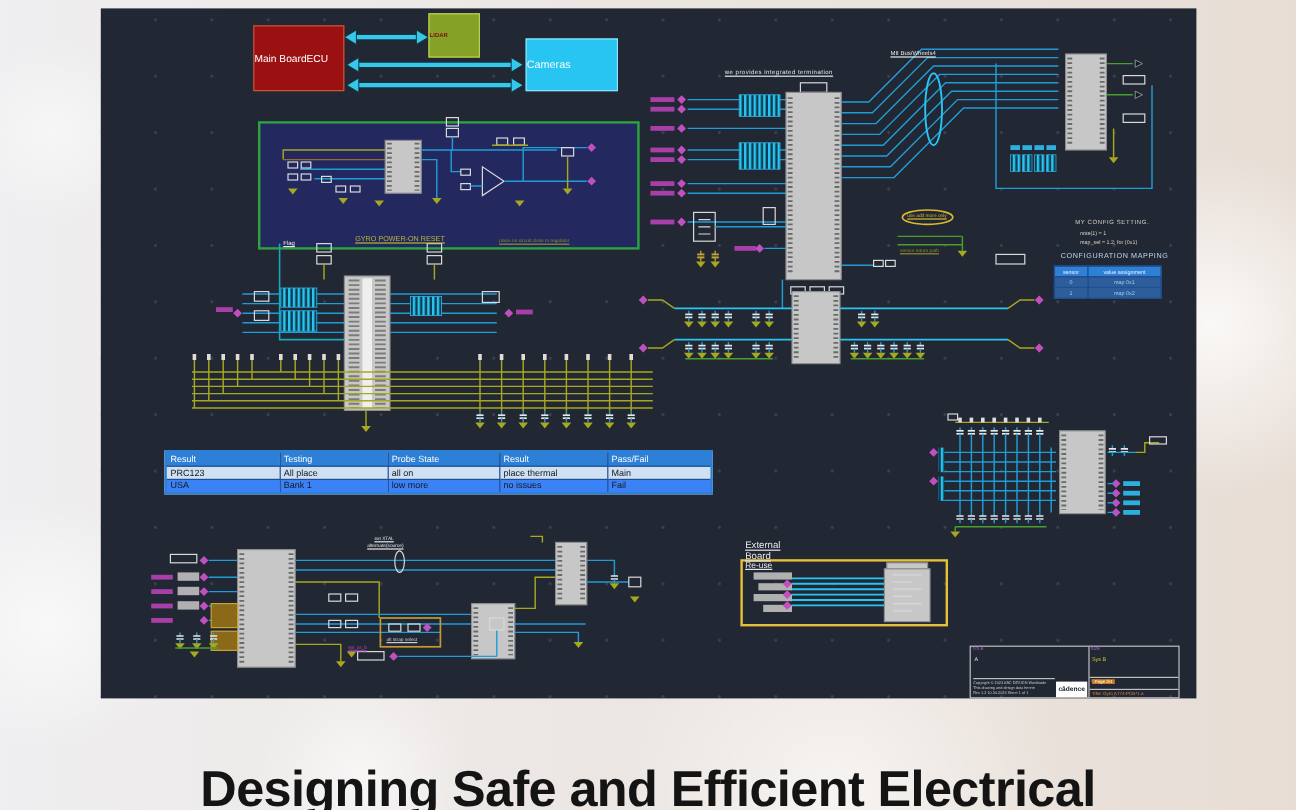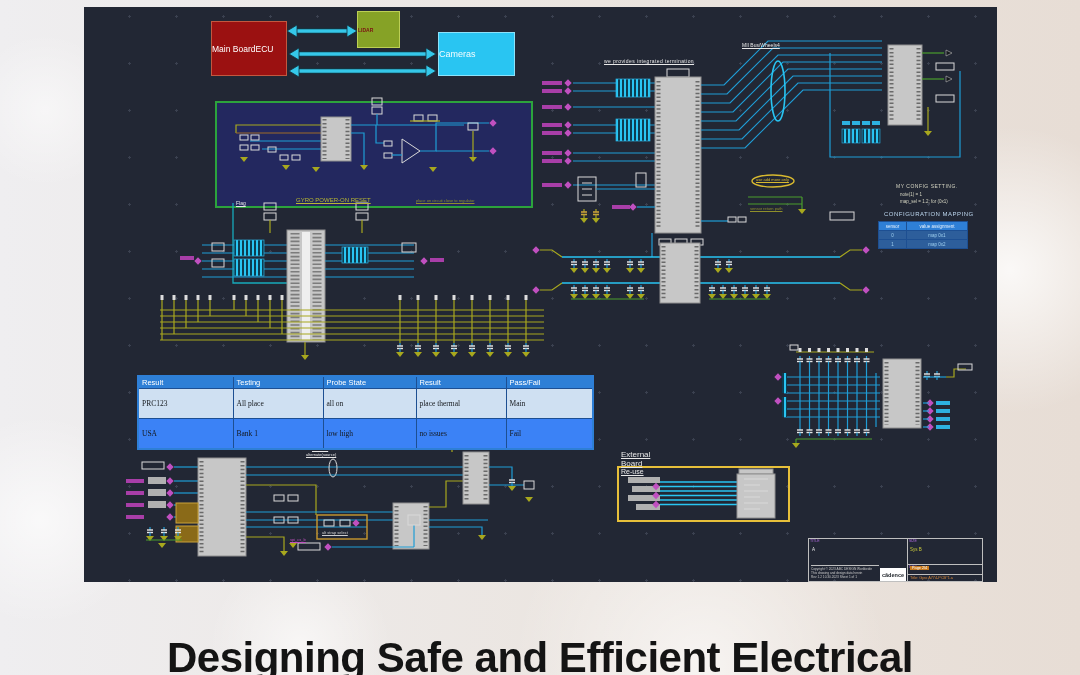--- a/index.html
+++ b/index.html
@@ -49,21 +49,21 @@
   .extbox{left:533px;top:459px;width:173px;height:56px;border:2.5px solid #e7c03a;z-index:1;}
   .lab{z-index:3;color:#e8e8e8;line-height:1.15;white-space:nowrap;text-decoration:underline;}
   .olab{color:#b9b931;}
   .headline{position:absolute;left:0;top:634px;width:100%;text-align:center;font-size:42px;font-weight:700;
     letter-spacing:-0.5px;color:#141414;}
 
   
   .ttable{left:53px;top:368px;width:455px;z-index:3;border-collapse:collapse;table-layout:fixed;
     font-size:7.5px;color:#15181c;background:#fff;border:2px solid #2e7fd6;}
   .ttable th{background:#2e7fd6;color:#fff;font-weight:normal;text-align:left;padding:1px 3px;height:12px;border:1px solid #1d4f92;}
-  .ttable td{padding:10px 3px;height:11px;border:1px solid #1d4f92;font-family:Liberation Serif, serif;}
+  .ttable td{padding:0 3px;height:11px;border:1px solid #1d4f92;}
   .ttable tr.r0 td{background:#cfe0f2;}
   .ttable tr.r1 td{background:#3b82f6;}
   .ttable tr.r2 td{background:#fbfcfe;}
 
   
   .cfg{z-index:3;}
   .cfgline{position:absolute;color:#d5d5c2;font-size:4.5px;white-space:nowrap;}
   .cfgtitle{position:absolute;color:#bcd6ee;font-size:6px;letter-spacing:.5px;white-space:nowrap;}
   .ctable{position:absolute;border-collapse:collapse;table-layout:fixed;font-size:4.5px;border:1px solid #5a85b8;}
   .ctable th{background:#2e7fd6;color:#e8f2fc;font-weight:normal;padding:0 2px;height:9px;border:1px solid #1d4f92;}
@@ -604,21 +604,21 @@
       <tr class="r0">
         <td>PRC123</td>
         <td>All place</td>
         <td>all on</td>
         <td>place thermal</td>
         <td>Main</td>
       </tr>
       <tr class="r1">
         <td>USA</td>
         <td>Bank 1</td>
-        <td>low high</td>
+        <td>low more</td>
         <td>no issues</td>
         <td>Fail</td>
       </tr>
     </tbody>
       </table>
 
     <div class="cfg" style="left:0;top:0;width:0;height:0;">
       <div class="cfgline" style="left:812px;top:176px;font-size:5px;letter-spacing:.5px">MY CONFIG SETTING.</div>
       <div class="cfgline" style="left:816px;top:185px">note(1) = 1</div>
       <div class="cfgline" style="left:816px;top:192px">map_sel = 1.2; for (0x1)</div>

